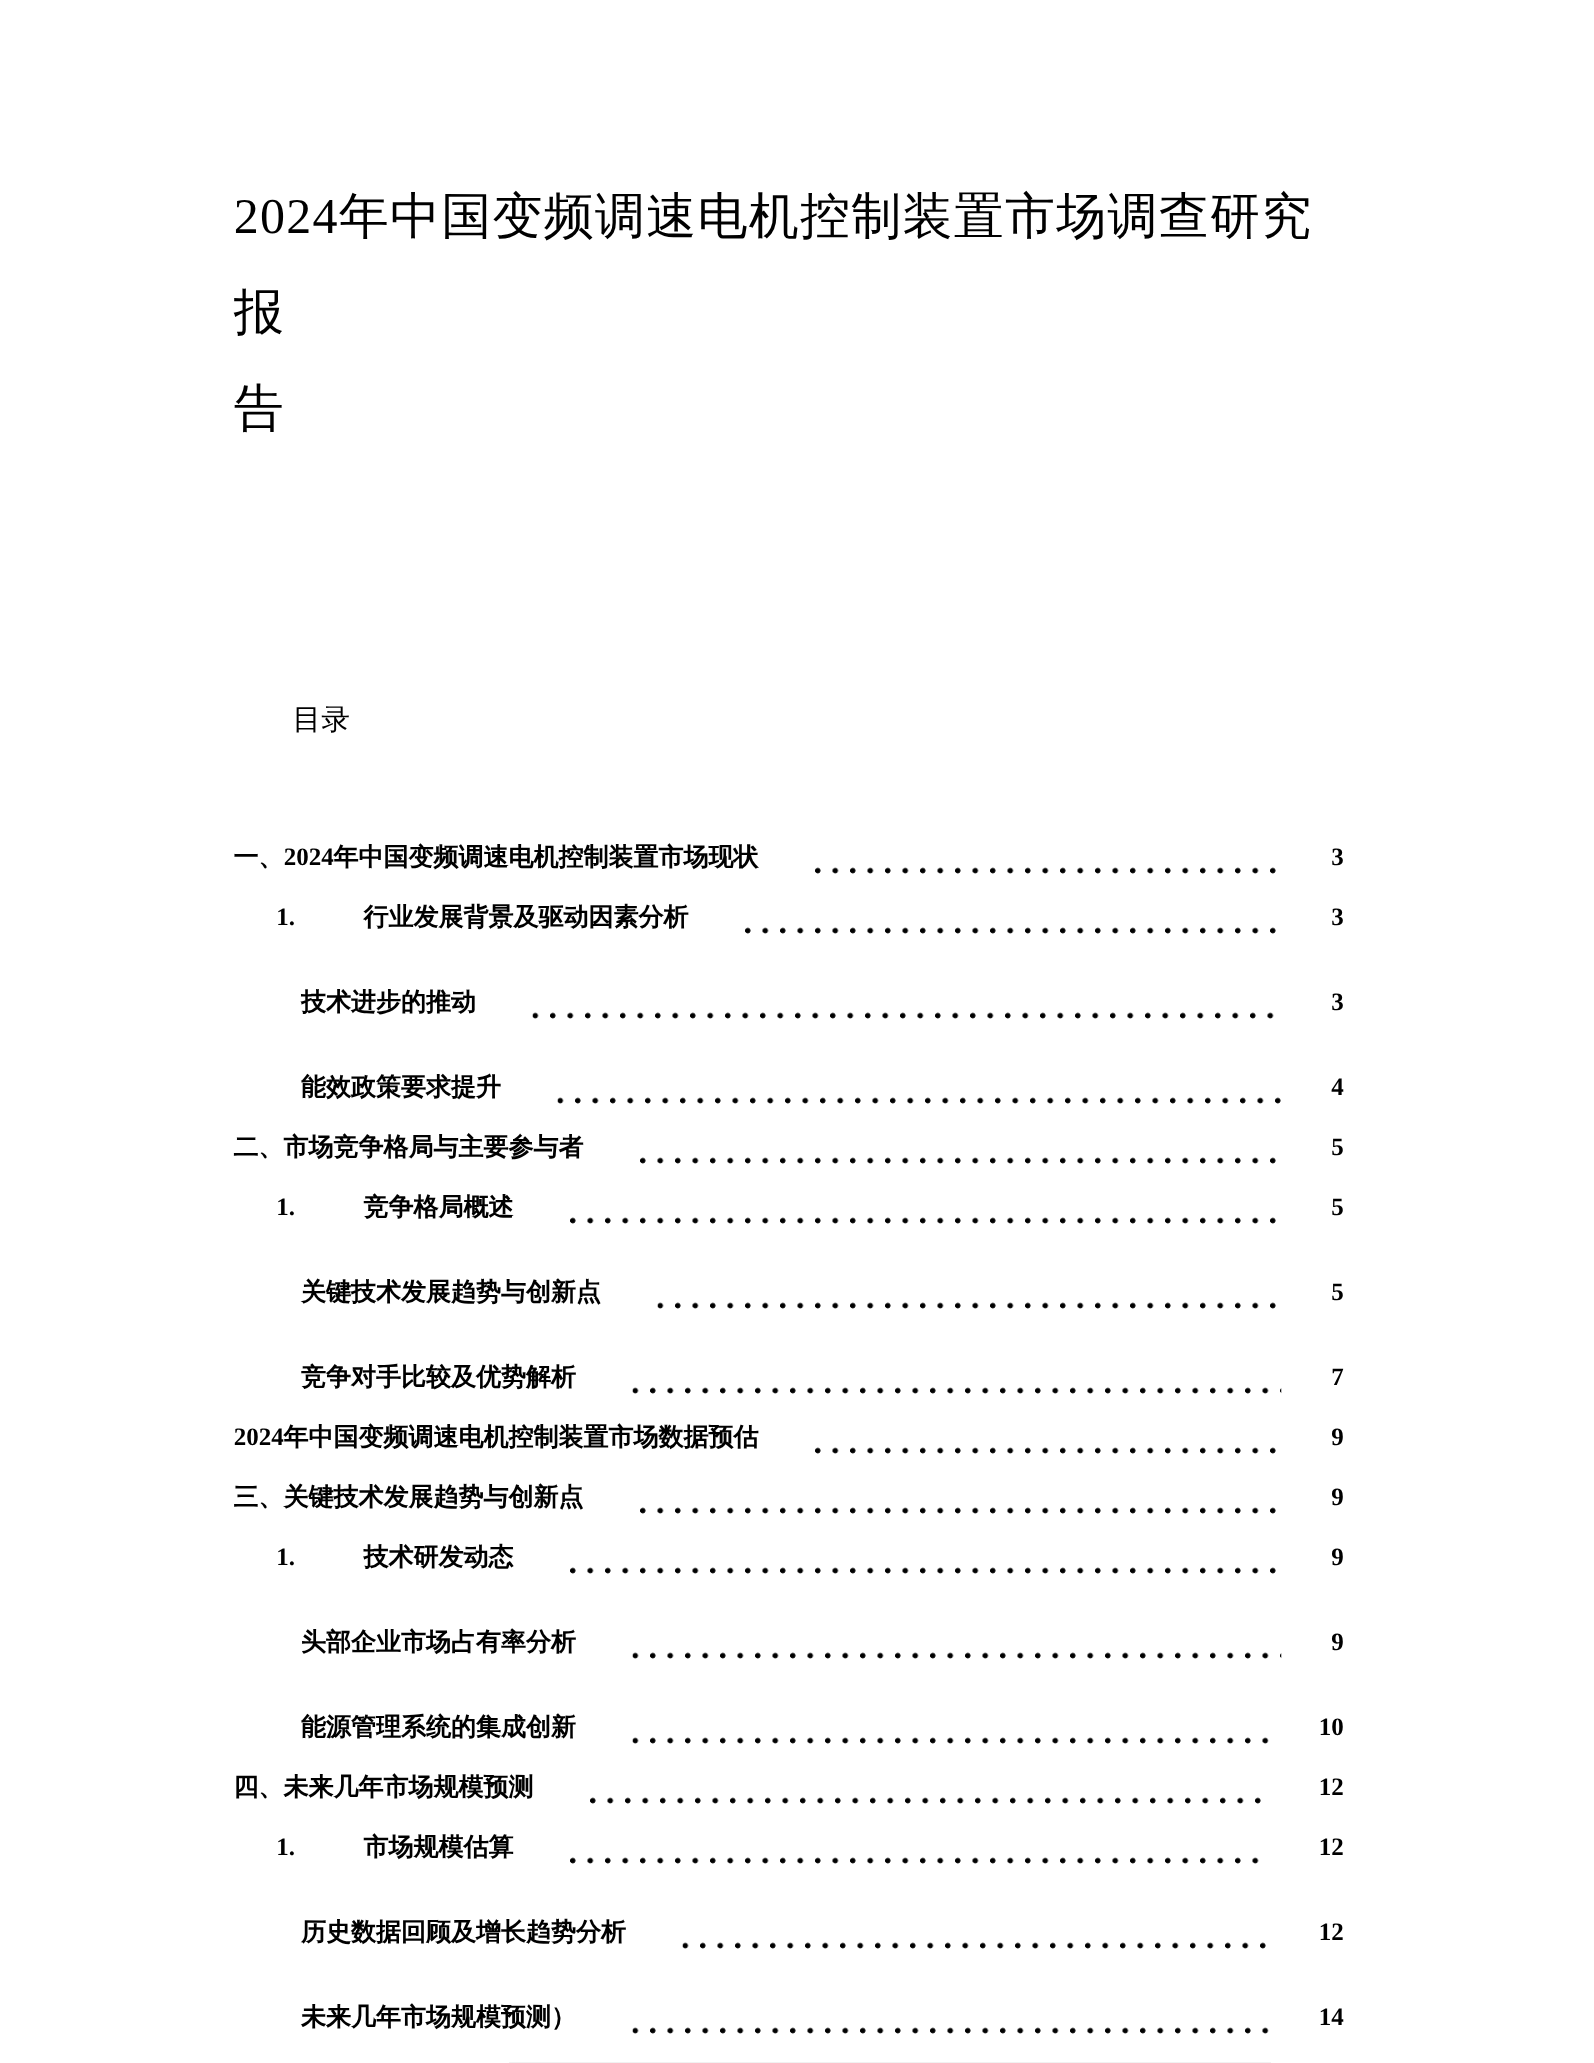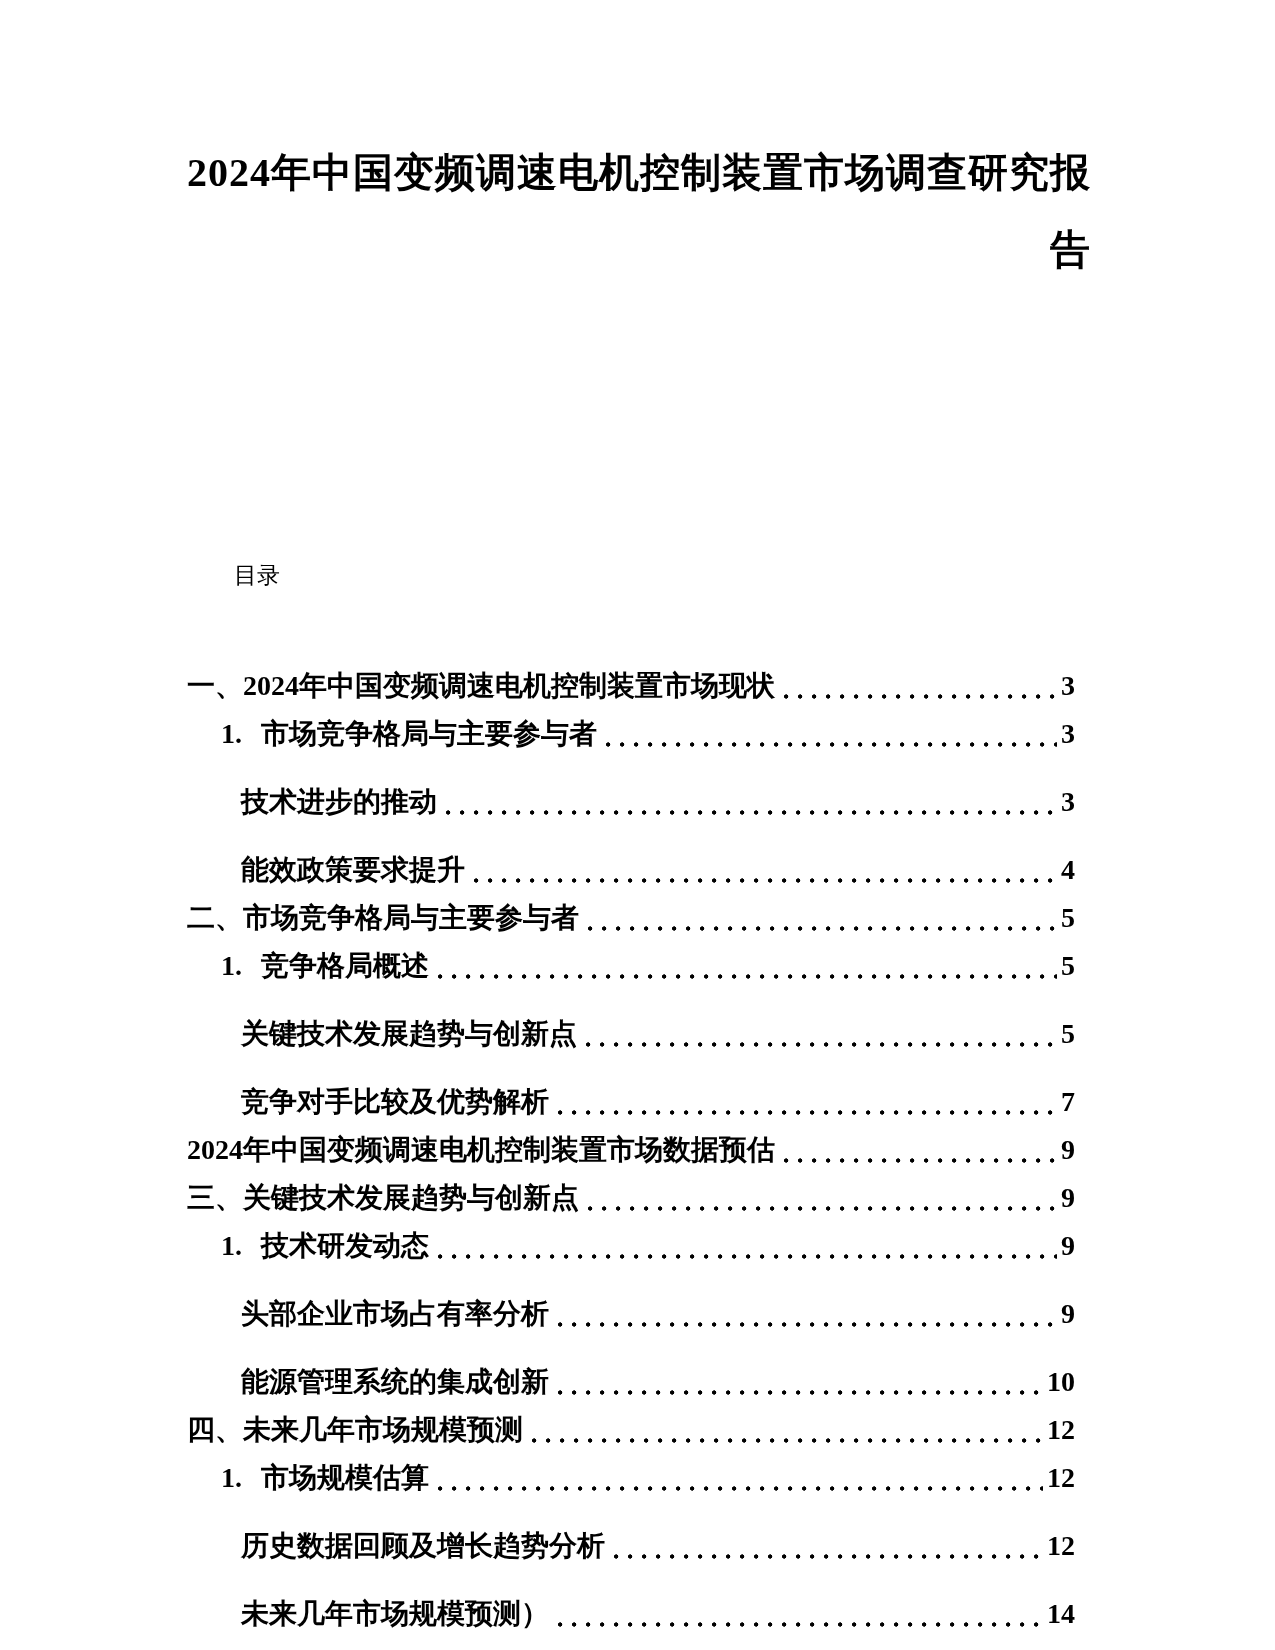--- a/index.html
+++ b/index.html
@@ -9,25 +9,25 @@
     height: 1650px;
     margin: 0 auto;
     background: #ffffff;
     color: #000000;
     font-family: "Liberation Serif", "DejaVu Serif", serif;
     overflow: hidden;
   }
   .title {
     position: absolute;
     left: 187px;
-    right: 184px;
+    right: 216px;
     top: 134px;
-    text-align: right;
+    text-align: left;
     font-size: 40px;
-    font-weight: bold;
+    font-weight: normal;
     line-height: 77px;
     letter-spacing: 1px;
   }
   .toc-heading {
     position: absolute;
     left: 234px;
     top: 560px;
     font-size: 23px;
     line-height: 32px;
     font-weight: normal;
@@ -36,23 +36,24 @@
     position: absolute;
     left: 187px;
     right: 200px;
     top: 662px;
   }
   .toc-row {
     display: flex;
     align-items: baseline;
     height: 48px;
     line-height: 48px;
-    font-size: 28px;
+    font-size: 20px;
     font-weight: bold;
     white-space: pre;
+    gap: 36px;
   }
   .toc-row.lvl1 { padding-left: 34px; }
   .toc-row.lvl2 { padding-left: 54px; margin-top: 20px; }
   .prefix { margin-right: 19px; }
   .lbl { flex: 0 0 auto; }
   .leader {
     flex: 1 1 auto;
     align-self: stretch;
     position: relative;
     margin: 0 2px 0 5px;
@@ -85,21 +86,21 @@
 
   <div class="toc">
       <div class="toc-row lvl0">
     
     <span class="lbl">一、2024年中国变频调速电机控制装置市场现状</span>
     <span class="leader"></span>
     <span class="pg">3</span>
   </div>
       <div class="toc-row lvl1">
     <span class="prefix">1.</span>
-    <span class="lbl">市场竞争格局与主要参与者</span>
+    <span class="lbl">行业发展背景及驱动因素分析</span>
     <span class="leader"></span>
     <span class="pg">3</span>
   </div>
       <div class="toc-row lvl2">
     
     <span class="lbl">技术进步的推动</span>
     <span class="leader"></span>
     <span class="pg">3</span>
   </div>
       <div class="toc-row lvl2">

